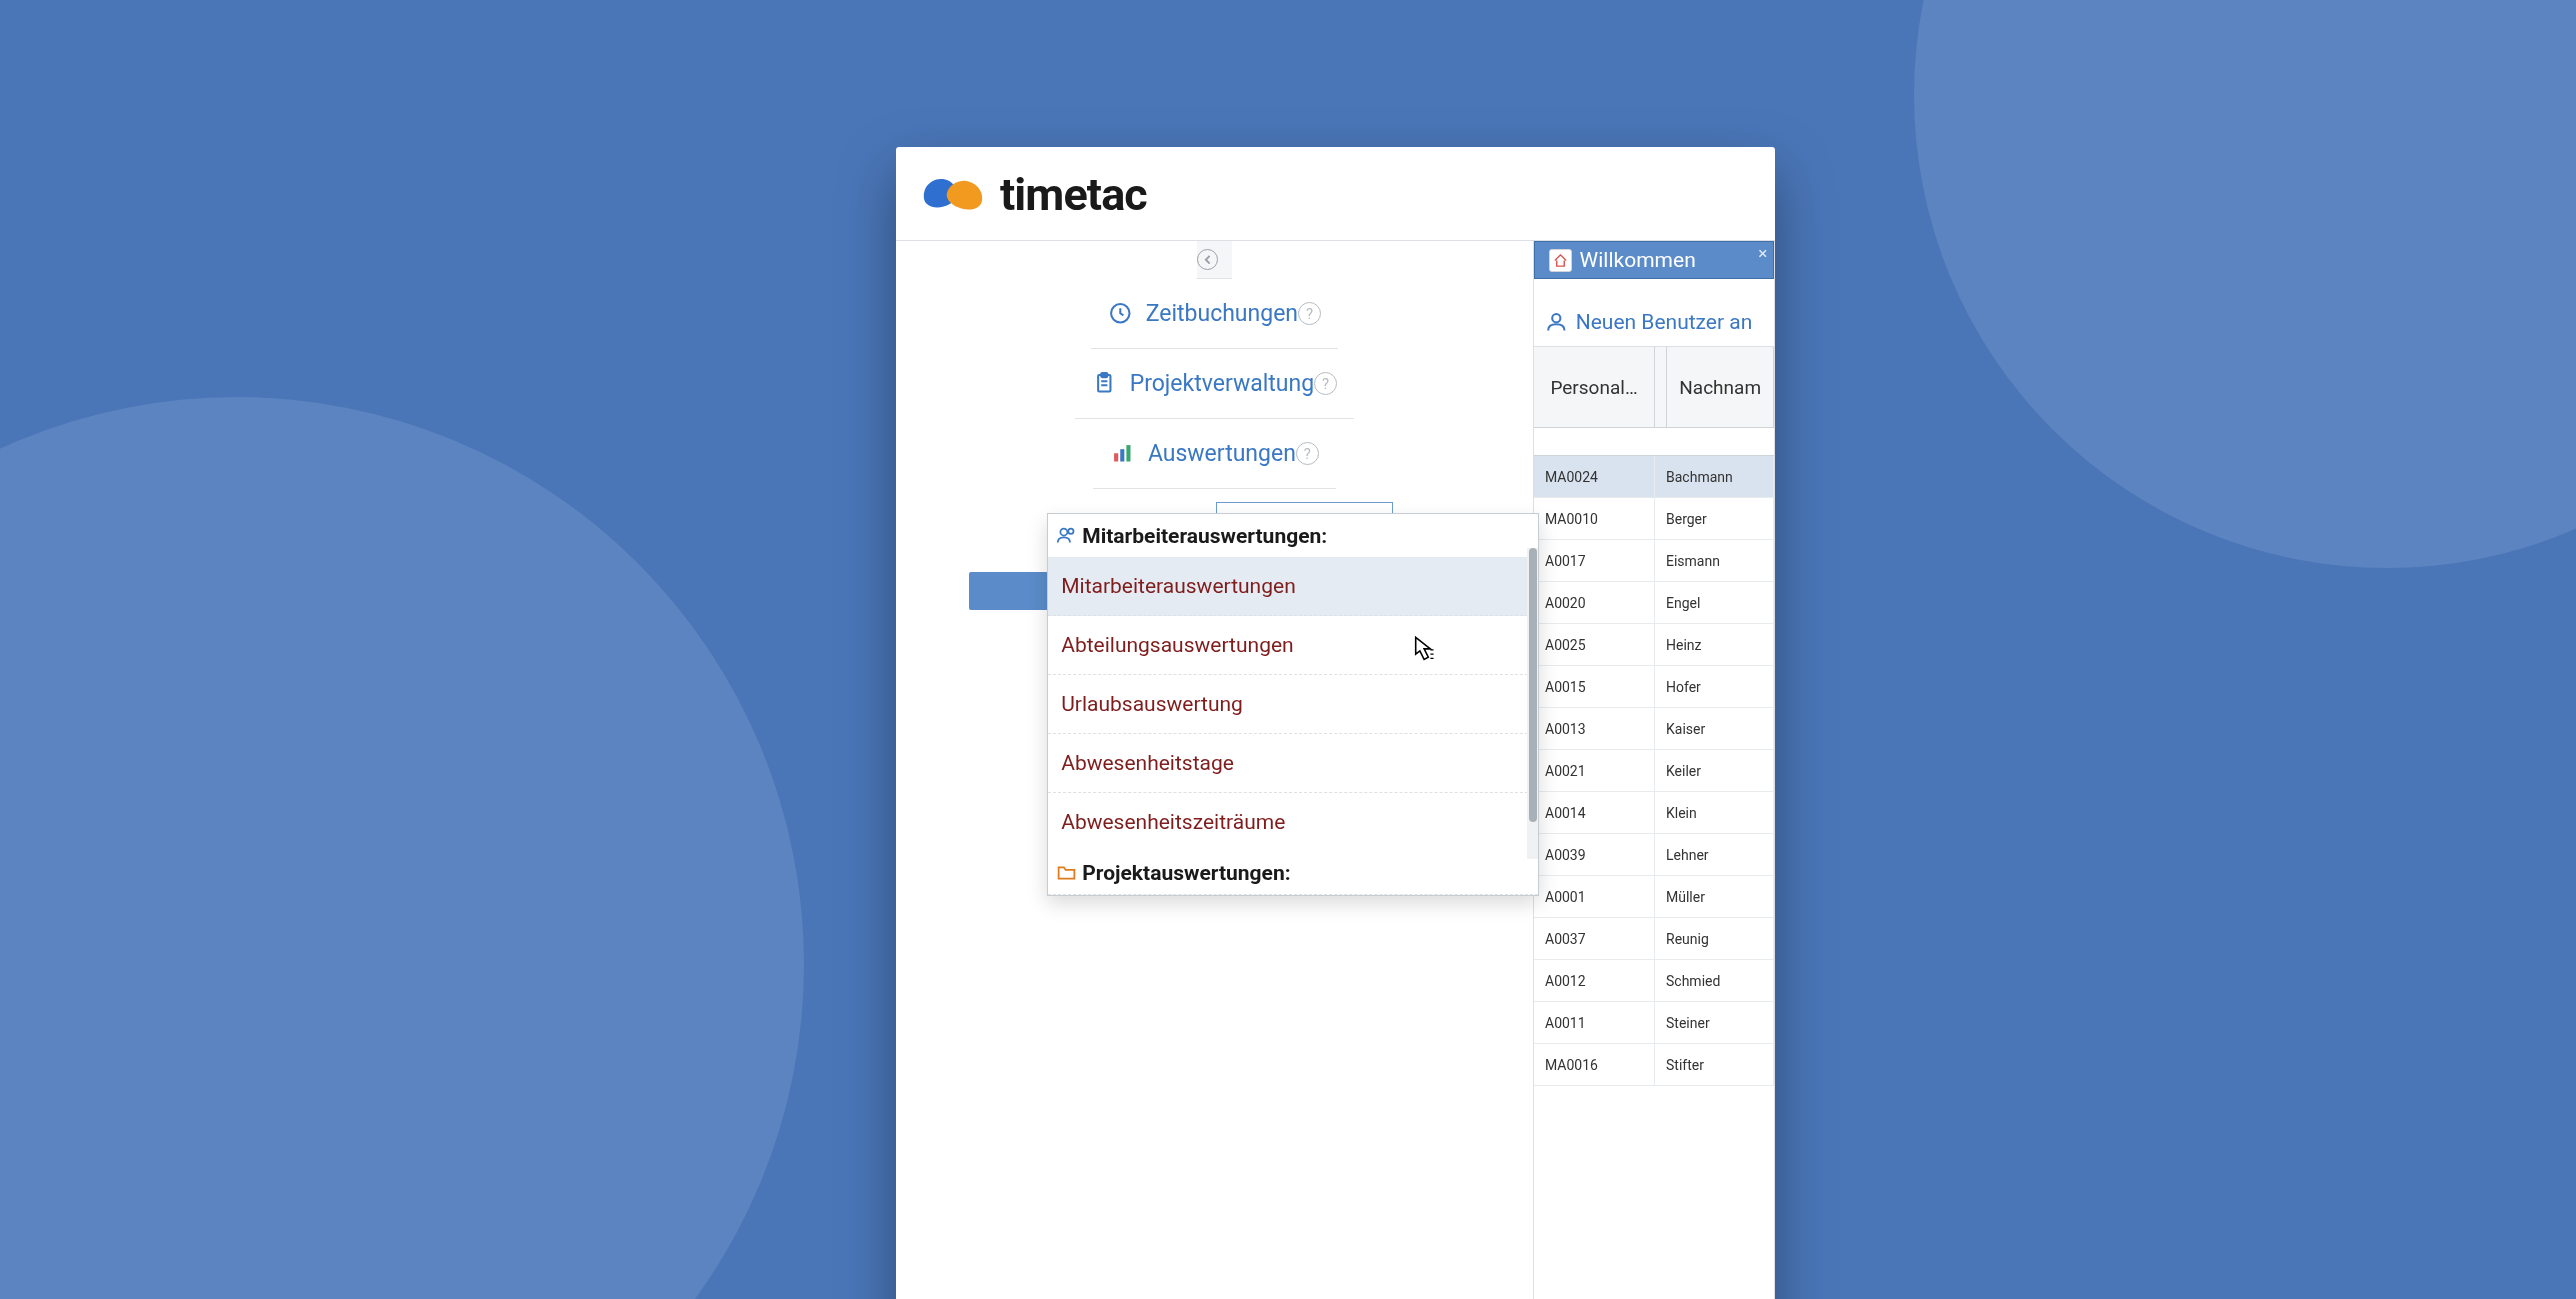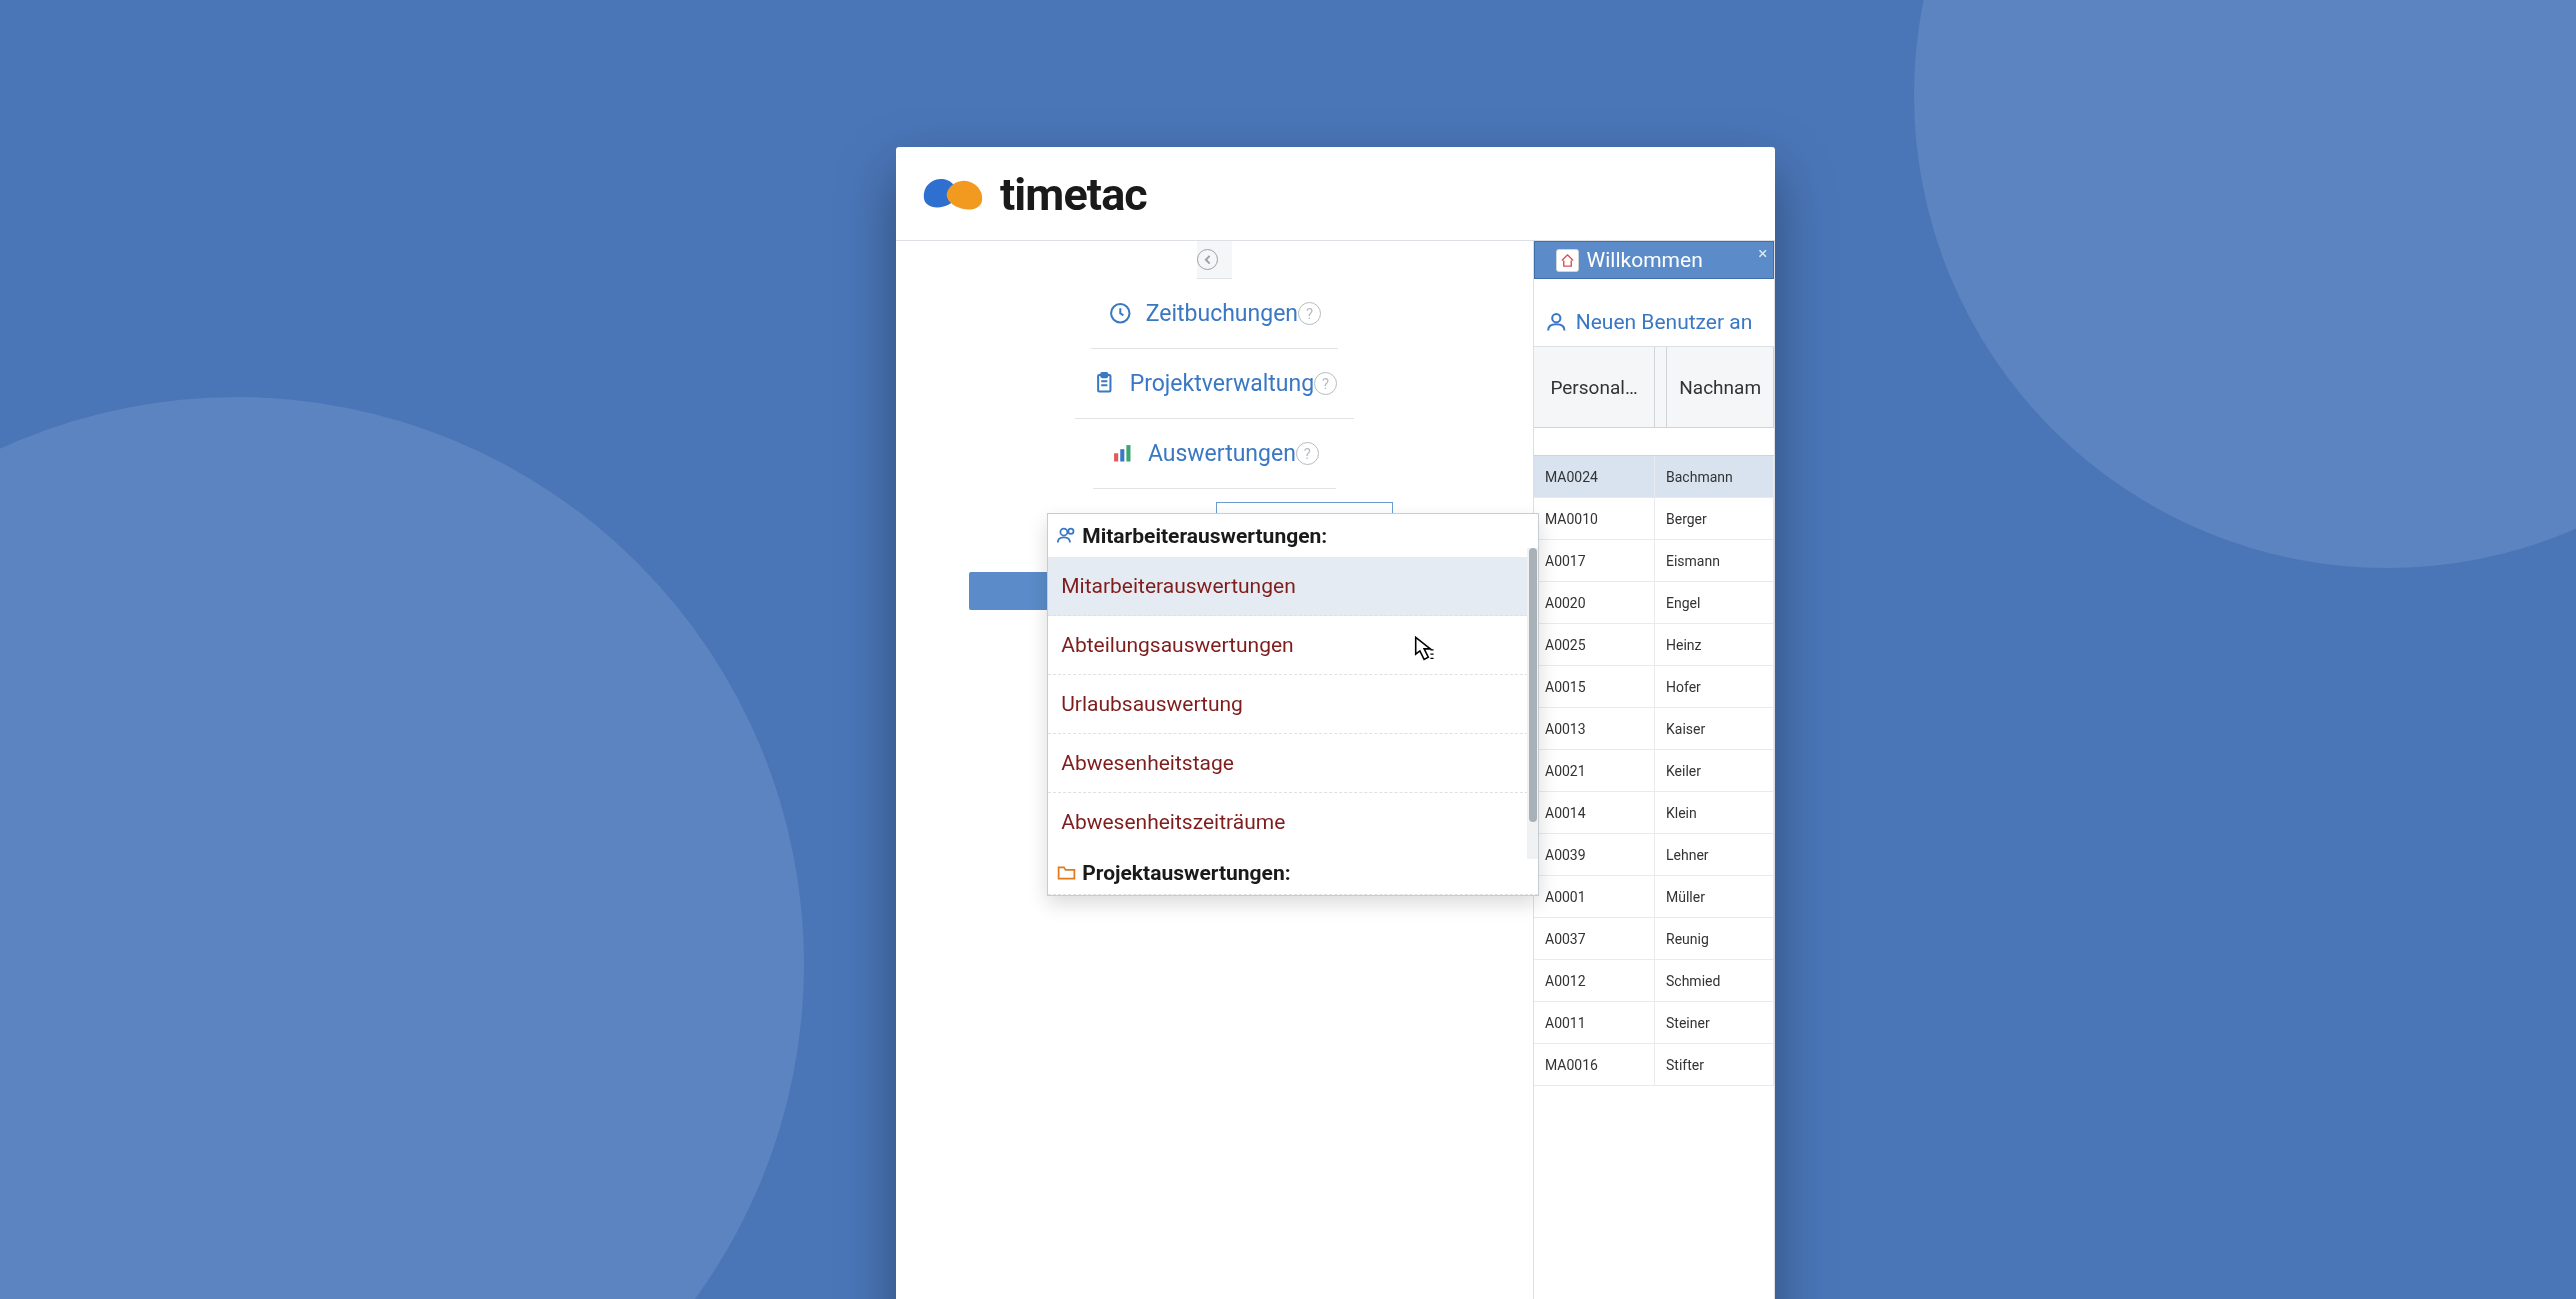--- a/index.html
+++ b/index.html
@@ -65,21 +65,21 @@
   .dd-group.top {border-bottom:none; background:#fff;}
   .dd-group svg { margin-right:5.7px; }
   .dd-item { padding:17px 13.2px; font-size:21px; color:#7f1d1d; border-bottom:0.9px dashed #dde1e5; cursor:pointer; background:#fff;}
   .dd-item.highlight { background:#e4ebf3; position:relative;}
   .dd-item.last-visible { border-bottom:none;}
   .dd-scroll { position:absolute; right:0; top:34px; bottom:36px; width:11.3px; background:#f0f1f3;}
   .dd-scroll-thumb { position:absolute; top:0; left:1.9px; right:0.9px; height:274px; background:#a8b0b8; border-radius:5.7px;}
   .cursor { position:absolute; right:95px; top:74px; width:42px; height:42px; pointer-events:none;}
 
   .right-pane { flex:1; border:0.9px solid #dcdfe3; border-left:none; border-bottom:none; overflow:hidden; position:relative;}
-  .tab-bar { height:38px; background:#5b8cc9; border:0.9px solid #3f6ea8; display:flex; align-items:center; padding-left:21px; position:relative;}
+  .tab-bar { height:38px; background:#5b8cc9; border:0.9px solid #3f6ea8; display:flex; align-items:center; padding-left:14px; position:relative;}
   .tab-bar .home-ico { width:23px; height:23px; background:#fff; border:0.9px solid #d0d4d8; border-radius:2.8px; display:flex; align-items:center; justify-content:center; margin-right:7.6px;}
   .tab-bar .tab-label { color:#fff; font-size:21px;}
   .tab-bar .close-x { position:absolute; right:5.7px; top:0.9px; color:#dfe8f3; font-size:17px; cursor:pointer;}
   .action-bar { height:49px; border-bottom:0.9px solid #dcdfe3; display:flex; align-items:center; padding-left:9.5px; color:#3a78c4; font-size:21px; background:#fff;margin-top:19px;}
   .action-bar svg { margin-right:7.6px;}
   .grid-header { display:flex; height:81px; border-bottom:0.9px solid #cfd4d9; background:#f5f6f7;}
   .gh-cell { border-right:0.9px solid #cfd4d9; display:flex; align-items:center; justify-content:center; font-size:19px; color:#333; padding:0 5.7px;}
   .gh-cell.c1 { width:121px;}
   .gh-cell.spacer { width:7.6px; background:#f5f6f7;}
   .gh-cell.c2 { flex:1;}

